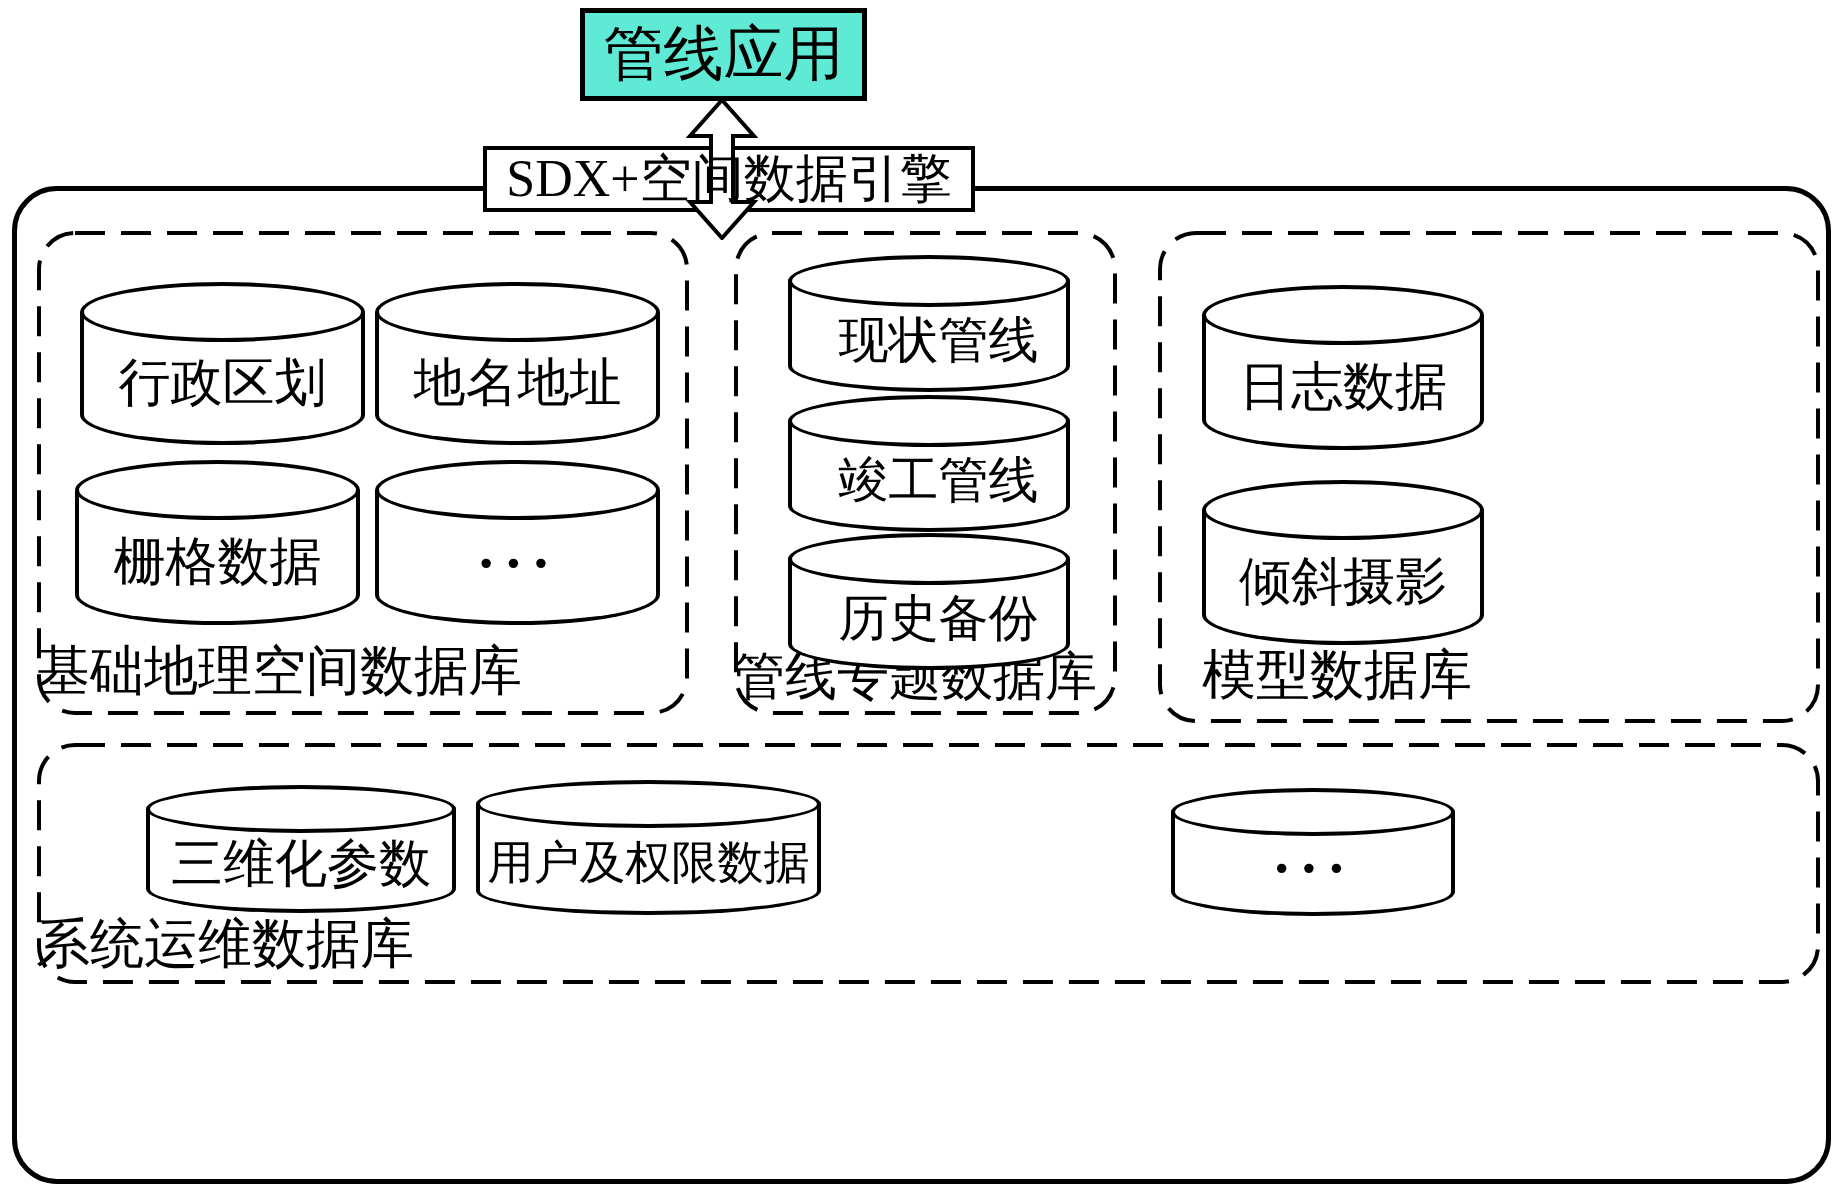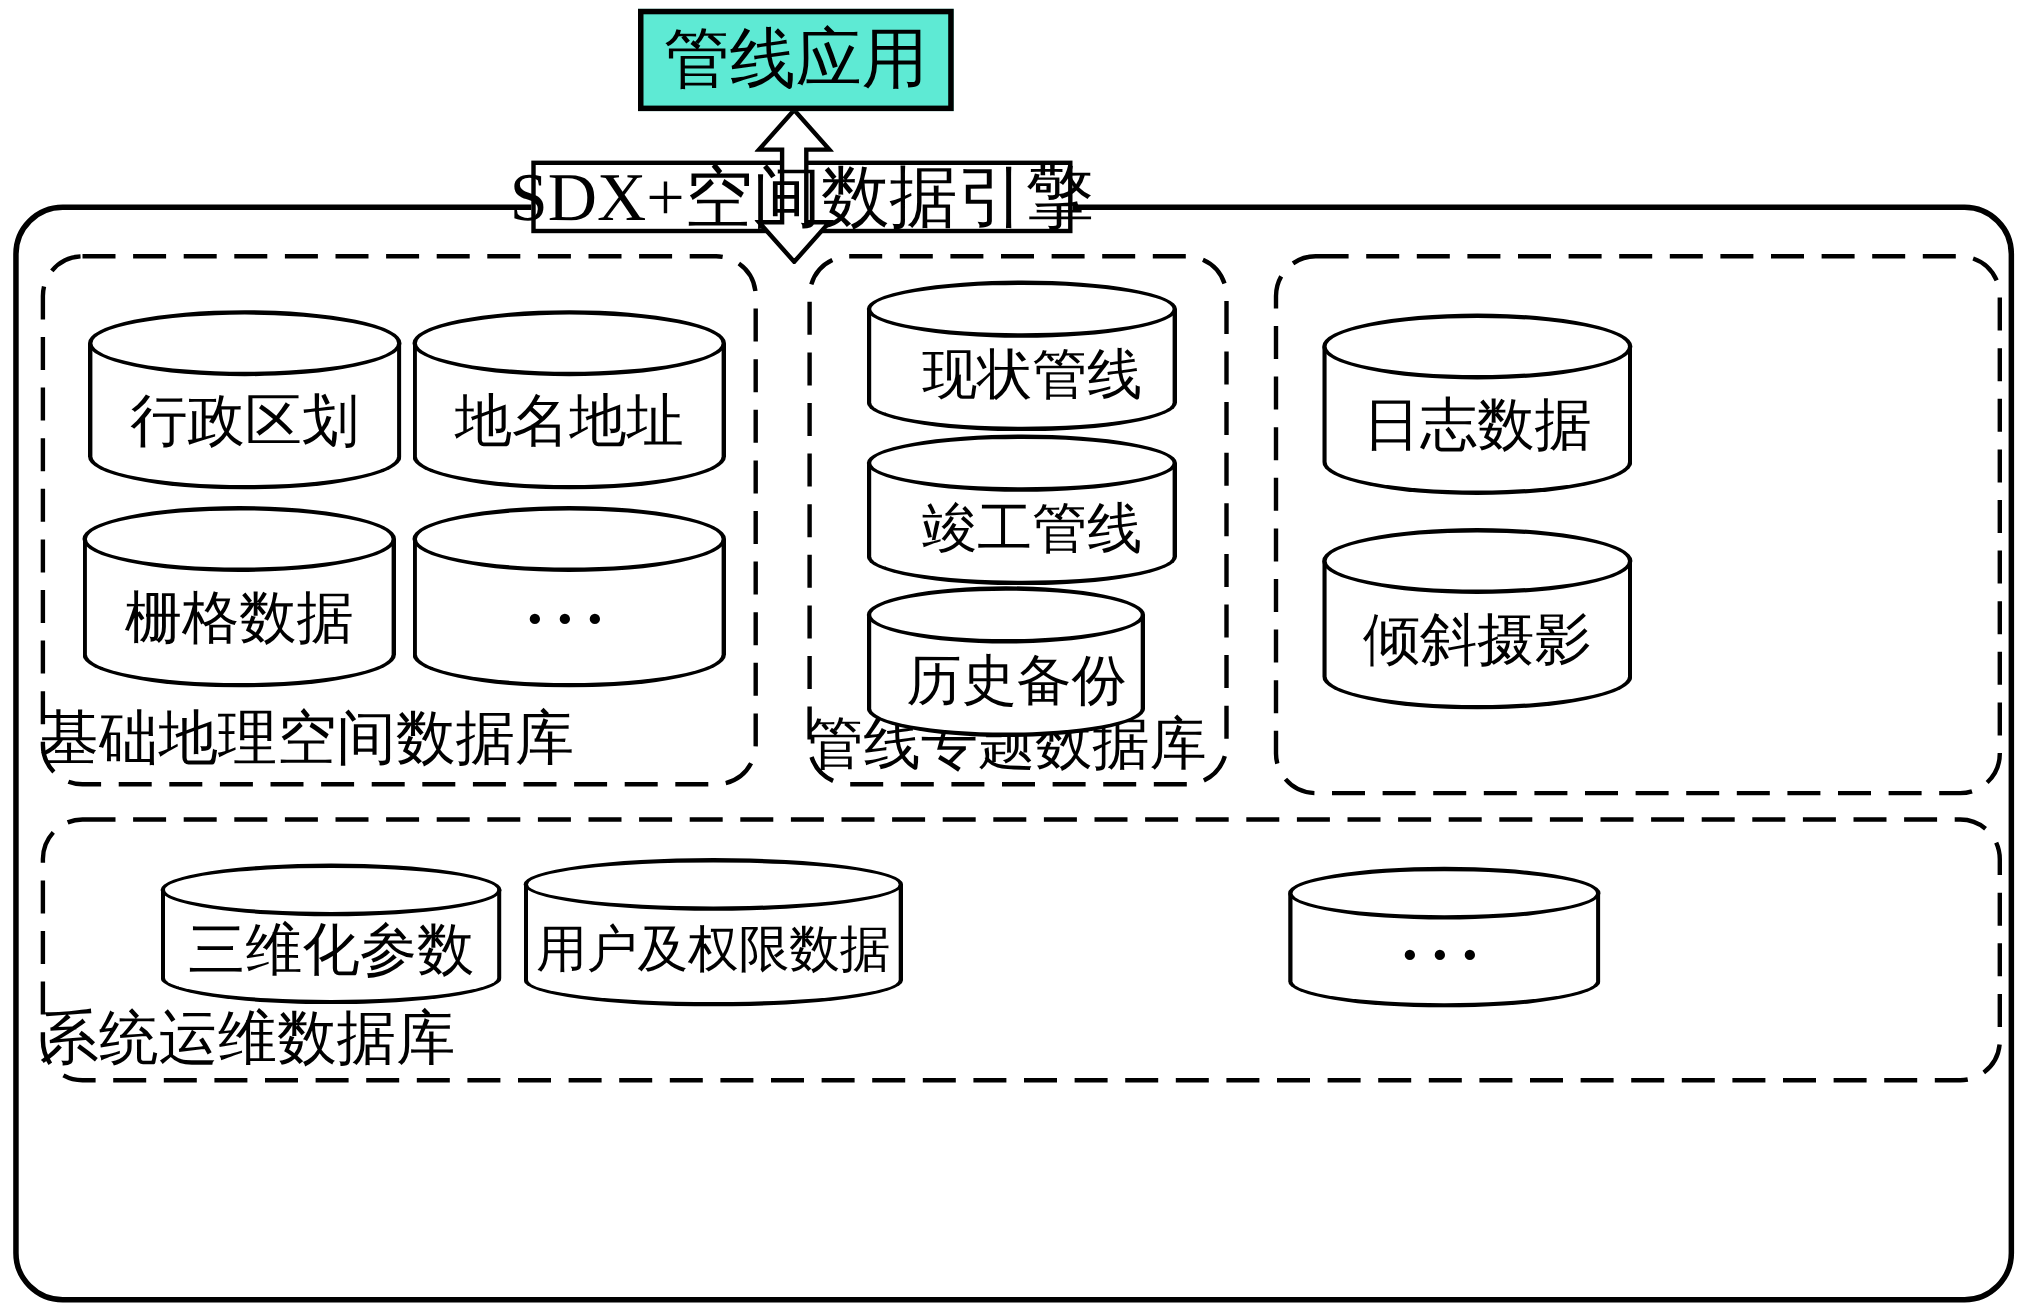--- a/index.html
+++ b/index.html
@@ -10,21 +10,21 @@
   .main-container { position:absolute; left:12px; top:186px; width:1819px; height:998px;
     border:5px solid #000; border-radius:45px; background:#fff; }
 
   .app-box { position:absolute; left:580px; top:8px; width:287px; height:93px;
     border:5px solid #000; background:#5eead4; display:flex; align-items:center; justify-content:center;
     font-size:60px; white-space:nowrap; }
 
   .engine-box { position:absolute; left:483px; top:146px; width:492px; height:66px;
     border:4px solid #000; background:#fff; }
   .engine-label { position:absolute; left:483px; top:146px; width:492px; height:66px;
-    display:flex; align-items:center; justify-content:center; font-size:62px; white-space:nowrap; }
+    display:flex; align-items:center; justify-content:center; font-size:52px; white-space:nowrap; }
 
   .flow-arrow { position:absolute; left:686px; top:98px; }
 
   .group { position:absolute; }
   .dash { position:absolute; left:0; top:0; }
   .group-label { position:absolute; left:0; right:0; bottom:8px; 
     font-size:54px; white-space:nowrap; }
   .group-pipeline .group-label { font-size:52px; bottom:4px; }
   .group-model .group-label { left:45px; right:auto; width:282px; bottom:12px; }
   .group-ops .group-label { left:0; right:auto; width:1520px; bottom:4px; }
@@ -86,21 +86,21 @@
     <div class="cyl cyl-md" style="left:55px;top:25px;width:282px;height:137px;">
       <div class="cyl-body"></div>
       <div class="cyl-top"></div>
       <div class="cyl-label">现状管线</div>
     </div>
     <div class="cyl cyl-md" style="left:55px;top:165px;width:282px;height:137px;">
       <div class="cyl-body"></div>
       <div class="cyl-top"></div>
       <div class="cyl-label">竣工管线</div>
     </div>
-    <div class="cyl cyl-md" style="left:55px;top:303px;width:253px;height:137px;">
+    <div class="cyl cyl-md" style="left:55px;top:303px;width:282px;height:137px;">
       <div class="cyl-body"></div>
       <div class="cyl-top"></div>
       <div class="cyl-label">历史备份</div>
     </div>
     <div class="group-label">管线专题数据库</div>
   </div>
 
   <div class="group group-model" style="left:1157px;top:230px;width:664px;height:494px;">
     <svg class="dash" width="664" height="494">
       <rect x="3" y="3" width="658" height="488" rx="36" ry="36" fill="none" stroke="#000" stroke-width="4" stroke-dasharray="30 16"></rect>
@@ -108,20 +108,21 @@
     <div class="cyl cyl-lg" style="left:45px;top:55px;width:282px;height:165px;">
       <div class="cyl-body"></div>
       <div class="cyl-top"></div>
       <div class="cyl-label">日志数据</div>
     </div>
     <div class="cyl cyl-lg" style="left:45px;top:250px;width:282px;height:165px;">
       <div class="cyl-body"></div>
       <div class="cyl-top"></div>
       <div class="cyl-label">倾斜摄影</div>
     </div>
+    <div class="group-label">模型数据库</div>
   </div>
 
   <div class="group group-ops" style="left:36px;top:742px;width:1785px;height:243px;">
     <svg class="dash" width="1785" height="243">
       <rect x="3" y="3" width="1779" height="237" rx="36" ry="36" fill="none" stroke="#000" stroke-width="4" stroke-dasharray="30 16"></rect>
     </svg>
     <div class="cyl cyl-sm" style="left:110px;top:43px;width:310px;height:128px;">
       <div class="cyl-body"></div>
       <div class="cyl-top"></div>
       <div class="cyl-label">三维化参数</div>

